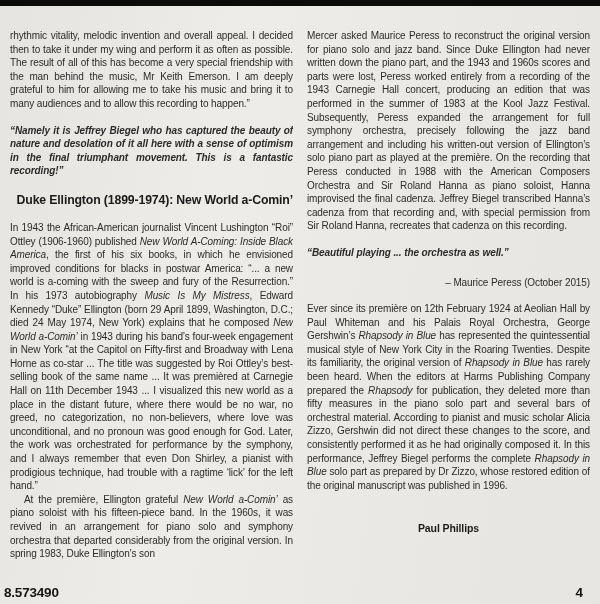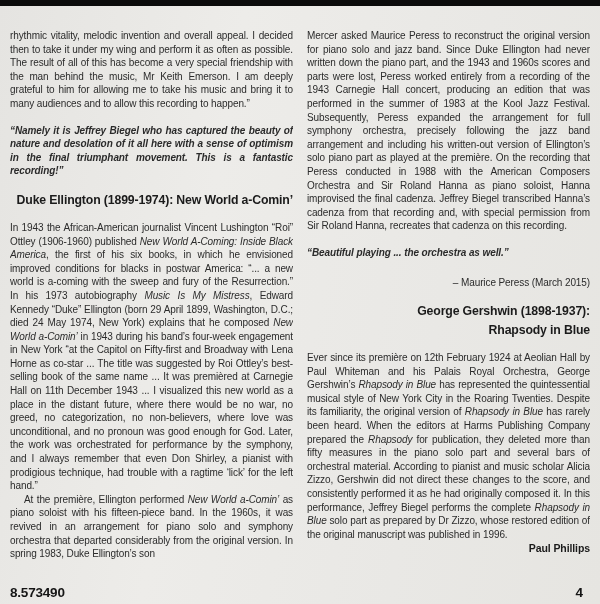--- a/index.html
+++ b/index.html
@@ -53,28 +53,28 @@
   .heading {
     font-size: 12.3px;
     line-height: 19px;
     font-weight: bold;
     color: #1b1b1b;
     text-align: right;
     letter-spacing: -0.15px;
     margin: 13px 0 11px 0;
   }
   .byline {
-    text-align: right;
+    text-align: center;
     font-weight: bold;
     font-size: 10.5px;
     color: #1b1b1b;
-    margin-top: 1px;
+    margin-top: 30px;
   }
   .catalog-number {
-    position: absolute; left: 10px; bottom: 4px;
+    position: absolute; left: 4px; bottom: 4px;
     font-weight: bold; font-size: 13.5px; letter-spacing: -0.2px;
     color: #151515;
   }
   .page-number {
     position: absolute; right: 17px; bottom: 4px;
     font-weight: bold; font-size: 13.5px;
     color: #151515;
   }
 </style>
 </head>
@@ -89,35 +89,31 @@
       <p>rhythmic vitality, melodic invention and overall appeal. I decided then to take it under my wing and perform it as often as possible. The result of all of this has become a very special friendship with the man behind the music, Mr Keith Emerson. I am deeply grateful to him for allowing me to take his music and bring it to many audiences and to allow this recording to happen.”</p>
 
       <div class="quote">
         <span>“Namely it is Jeffrey Biegel who has captured the beauty of nature and desolation of it all here with a sense of optimism in the final triumphant movement. This is a fantastic recording!”</span>
       </div>
 
       <div class="heading">Duke Ellington (1899-1974): New World a-Comin’</div>
 
       <p><span>In 1943 the African-American journalist Vincent Lushington “Roi” Ottley (1906-1960) published </span><i>New World A-Coming: Inside Black America</i><span>, the first of his six books, in which he envisioned improved conditions for blacks in postwar America: “... a new world is a-coming with the sweep and fury of the Resurrection.” In his 1973 autobiography </span><i>Music Is My Mistress</i><span>, Edward Kennedy “Duke” Ellington (born 29 April 1899, Washington, D.C.; died 24 May 1974, New York) explains that he composed </span><i>New World a-Comin’</i><span> in 1943 during his band’s four-week engagement in New York “at the Capitol on Fifty-first and Broadway with Lena Horne as co-star ... The title was suggested by Roi Ottley’s best-selling book of the same name ... It was premièred at Carnegie Hall on 11th December 1943 ... I visualized this new world as a place in the distant future, where there would be no war, no greed, no categorization, no non-believers, where love was unconditional, and no pronoun was good enough for God. Later, the work was orchestrated for performance by the symphony, and I always remember that even Don Shirley, a pianist with prodigious technique, had trouble with a ragtime ‘lick’ for the left hand.”</span></p>
 
-      <p class="para-indent"><span>At the première, Ellington performed </span><i>New World a-Comin’</i><span> as piano soloist with his fifteen-piece band. In the 1960s, it was revived in an arrangement for piano solo and symphony orchestra that departed considerably from the original version. In spring 1983, Duke Ellington’s son</span></p>
+      <p class="para-indent"><span>At the première, Ellington grateful </span><i>New World a-Comin’</i><span> as piano soloist with his fifteen-piece band. In the 1960s, it was revived in an arrangement for piano solo and symphony orchestra that departed considerably from the original version. In spring 1983, Duke Ellington’s son</span></p>
     </div>
 
     <div class="col">
       <p>Mercer asked Maurice Peress to reconstruct the original version for piano solo and jazz band. Since Duke Ellington had never written down the piano part, and the 1943 and 1960s scores and parts were lost, Peress worked entirely from a recording of the 1943 Carnegie Hall concert, producing an edition that was performed in the summer of 1983 at the Kool Jazz Festival. Subsequently, Peress expanded the arrangement for full symphony orchestra, precisely following the jazz band arrangement and including his written-out version of Ellington’s solo piano part as played at the première. On the recording that Peress conducted in 1988 with the American Composers Orchestra and Sir Roland Hanna as piano soloist, Hanna improvised the final cadenza. Jeffrey Biegel transcribed Hanna’s cadenza from that recording and, with special permission from Sir Roland Hanna, recreates that cadenza on this recording.</p>
 
       <div class="quote quote-noattrib">
         <span>“Beautiful playing ... the orchestra as well.”</span>
       </div>
-      <div class="quote-attrib-line">– Maurice Peress (March 2015)</div>
+      <div class="quote-attrib-line">– Maurice Peress (October 2015)</div>
 
-      <div class="heading">
-        <div>George Gershwin (1898-1937):</div>
-        <div>Rhapsody in Blue</div>
-      </div>
 
       <p><span>Ever since its première on 12th February 1924 at Aeolian Hall by Paul Whiteman and his Palais Royal Orchestra, George Gershwin’s </span><i>Rhapsody in Blue</i><span> has represented the quintessential musical style of New York City in the Roaring Twenties. Despite its familiarity, the original version of </span><i>Rhapsody in Blue</i><span> has rarely been heard. When the editors at Harms Publishing Company prepared the </span><i>Rhapsody</i><span> for publication, they deleted more than fifty measures in the piano solo part and several bars of orchestral material. According to pianist and music scholar Alicia Zizzo, Gershwin did not direct these changes to the score, and consistently performed it as he had originally composed it. In this performance, Jeffrey Biegel performs the complete </span><i>Rhapsody in Blue</i><span> solo part as prepared by Dr Zizzo, whose restored edition of the original manuscript was published in 1996.</span></p>
 
       <div class="byline">Paul Phillips</div>
     </div>
 
   </div>
 
   <div class="catalog-number">8.573490</div>
 

